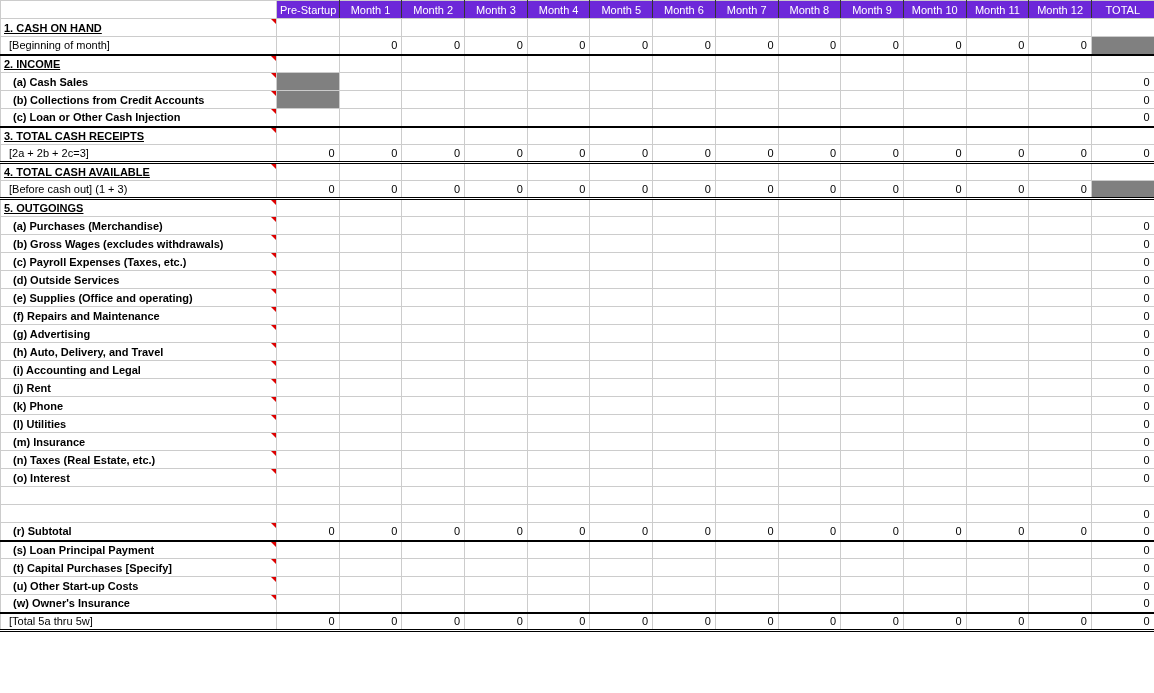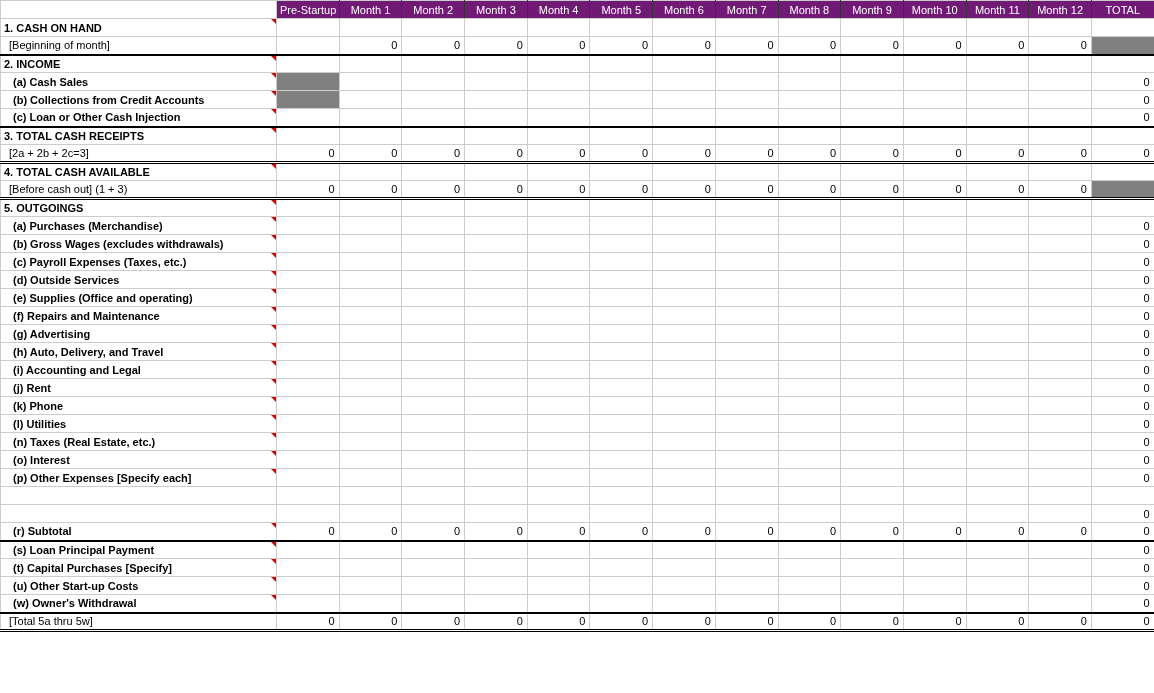--- a/index.html
+++ b/index.html
@@ -19,33 +19,34 @@
     border: 1px solid #ccc;
     height: 18px;
     padding: 1px 3px;
     overflow: hidden;
     white-space: nowrap;
     text-overflow: clip;
   }
   col.label { width: 276px; }
   col.m { width: 62.7px; }
   thead th {
-    background: #701a75;
+    background: #6d28d9;
     color: #fff;
     font-weight: normal;
     text-align: center;
     border-right: 1px solid #333;
   }
   thead th.first {
     background: #fff;
     border: 1px solid #ccc;
   }
   .section {
     font-weight: bold;
     text-align: left;
+    text-decoration: underline;
   }
   .sub {
     text-align: left;
     padding-left: 8px;
   }
   .sub2 {
     text-align: left;
     padding-left: 12px;
     font-weight: bold;
   }
@@ -496,55 +497,55 @@
         <td class="num"></td>
         <td class="num"></td>
         <td class="num"></td>
         <td class="num"></td>
         <td class="num"></td>
         <td class="num"></td>
         <td class="num"></td>
         <td class="num">0</td>
       </tr>
       <tr>
+        <td class="sub2 marker">(m) Insurance</td>
+        <td class="num"></td>
+        <td class="num"></td>
+        <td class="num"></td>
+        <td class="num"></td>
+        <td class="num"></td>
+        <td class="num"></td>
+        <td class="num"></td>
+        <td class="num"></td>
+        <td class="num"></td>
+        <td class="num"></td>
+        <td class="num"></td>
+        <td class="num"></td>
+        <td class="num"></td>
+        <td class="num">0</td>
+      </tr>
+      <tr>
         <td class="sub2 marker">(n) Taxes (Real Estate, etc.)</td>
         <td class="num"></td>
         <td class="num"></td>
         <td class="num"></td>
         <td class="num"></td>
         <td class="num"></td>
         <td class="num"></td>
         <td class="num"></td>
         <td class="num"></td>
         <td class="num"></td>
         <td class="num"></td>
         <td class="num"></td>
         <td class="num"></td>
         <td class="num"></td>
         <td class="num">0</td>
       </tr>
       <tr>
         <td class="sub2 marker">(o) Interest</td>
-        <td class="num"></td>
-        <td class="num"></td>
-        <td class="num"></td>
-        <td class="num"></td>
-        <td class="num"></td>
-        <td class="num"></td>
-        <td class="num"></td>
-        <td class="num"></td>
-        <td class="num"></td>
-        <td class="num"></td>
-        <td class="num"></td>
-        <td class="num"></td>
-        <td class="num"></td>
-        <td class="num">0</td>
-      </tr>
-      <tr>
-        <td class="sub2 marker">(p) Other Expenses [Specify each]</td>
         <td class="num"></td>
         <td class="num"></td>
         <td class="num"></td>
         <td class="num"></td>
         <td class="num"></td>
         <td class="num"></td>
         <td class="num"></td>
         <td class="num"></td>
         <td class="num"></td>
         <td class="num"></td>
@@ -649,21 +650,21 @@
         <td class="num"></td>
         <td class="num"></td>
         <td class="num"></td>
         <td class="num"></td>
         <td class="num"></td>
         <td class="num"></td>
         <td class="num"></td>
         <td class="num">0</td>
       </tr>
       <tr class="thick-bottom">
-        <td class="sub2 marker">(w) Owner's Withdrawal</td>
+        <td class="sub2 marker">(w) Owner's Insurance</td>
         <td class="num"></td>
         <td class="num"></td>
         <td class="num"></td>
         <td class="num"></td>
         <td class="num"></td>
         <td class="num"></td>
         <td class="num"></td>
         <td class="num"></td>
         <td class="num"></td>
         <td class="num"></td>

